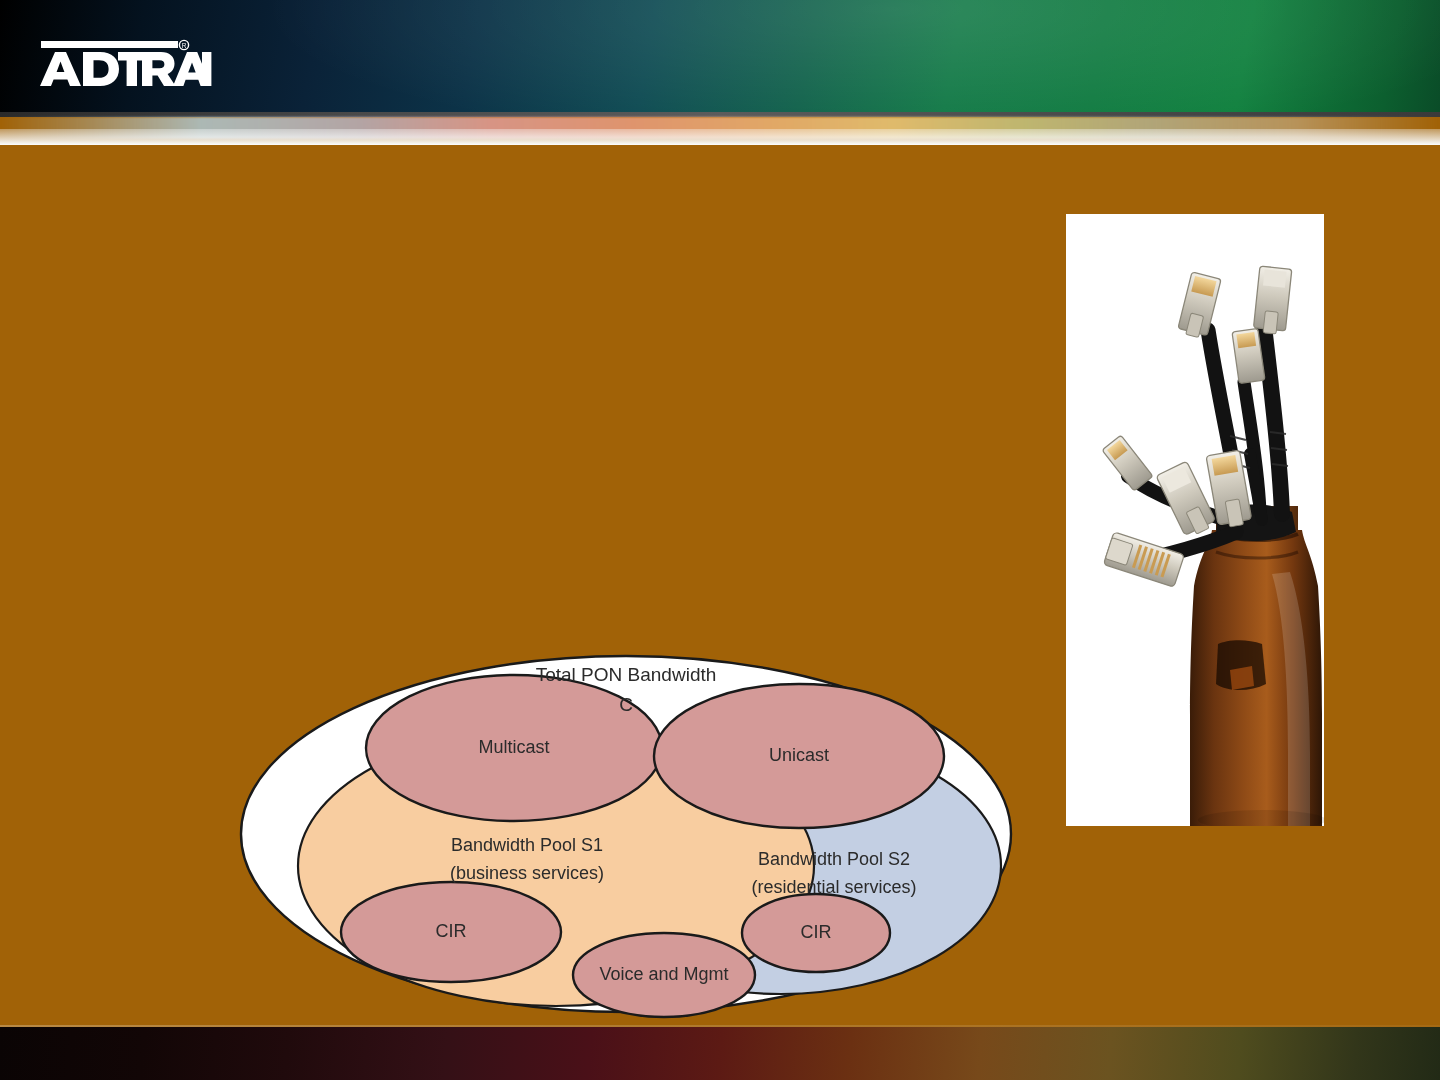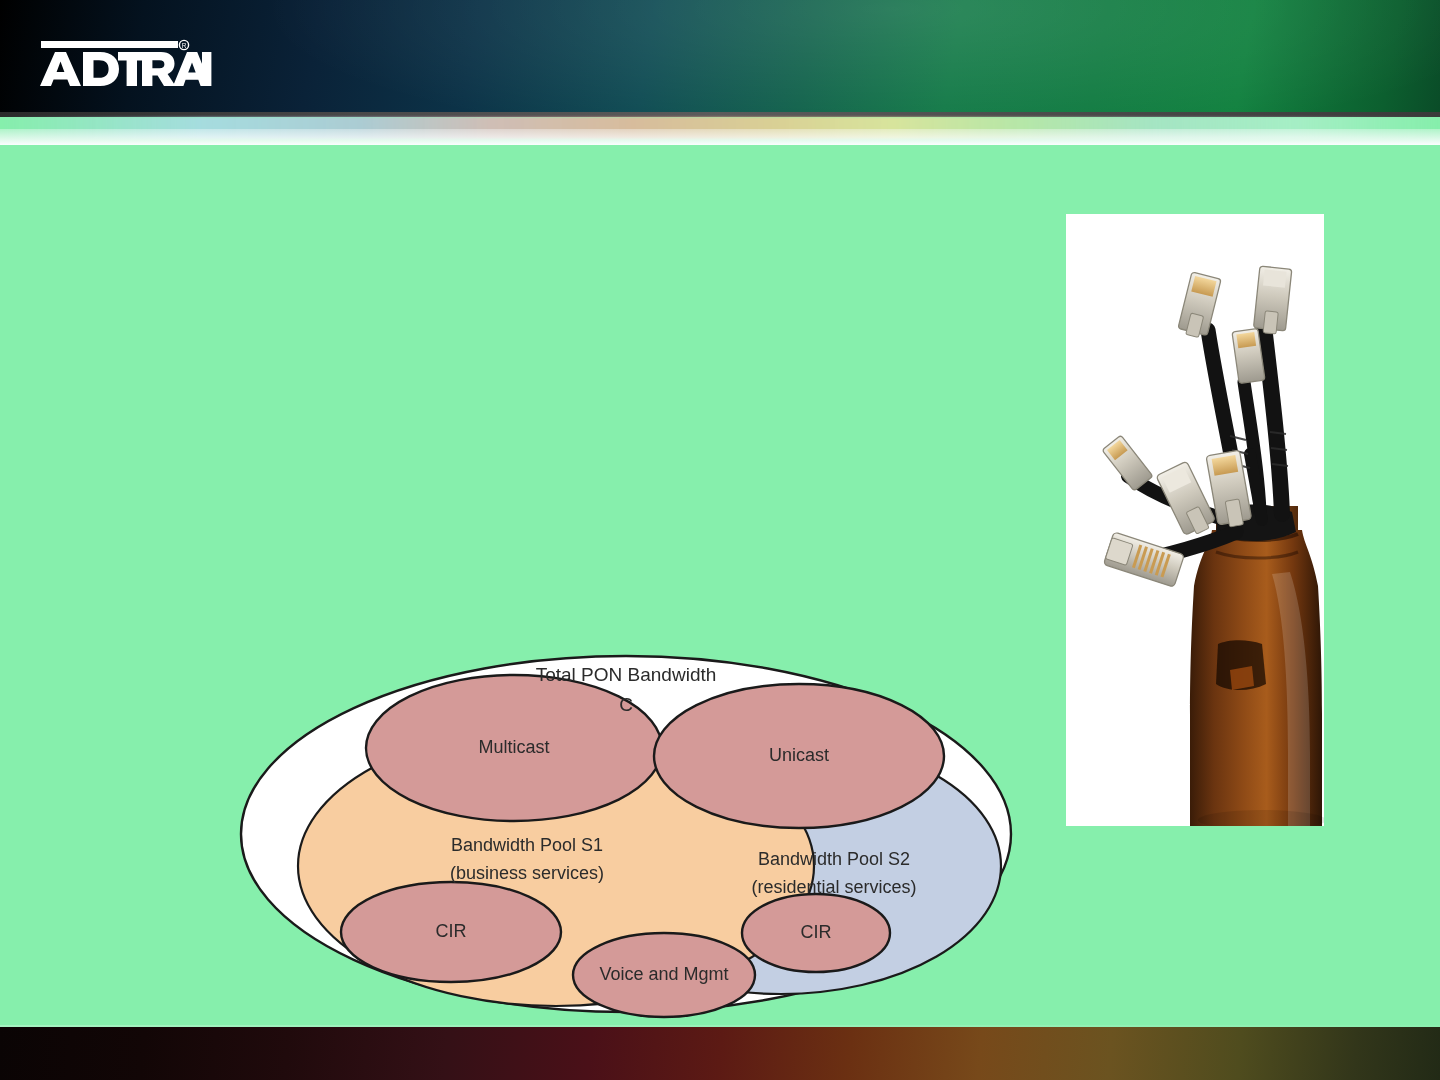--- a/index.html
+++ b/index.html
@@ -5,21 +5,21 @@
 <style>
   html, body {
     margin: 0;
     padding: 0;
     background: #ffffff;
   }
   .slide {
     position: relative;
     width: 1440px;
     height: 1080px;
-    background: #86efac;
+    background: #a16207;
     overflow: hidden;
     font-family: "Liberation Sans", sans-serif;
   }
 
   
   .header-band {
     position: absolute;
     left: 0; top: 0;
     width: 1440px;
     height: 112px;

